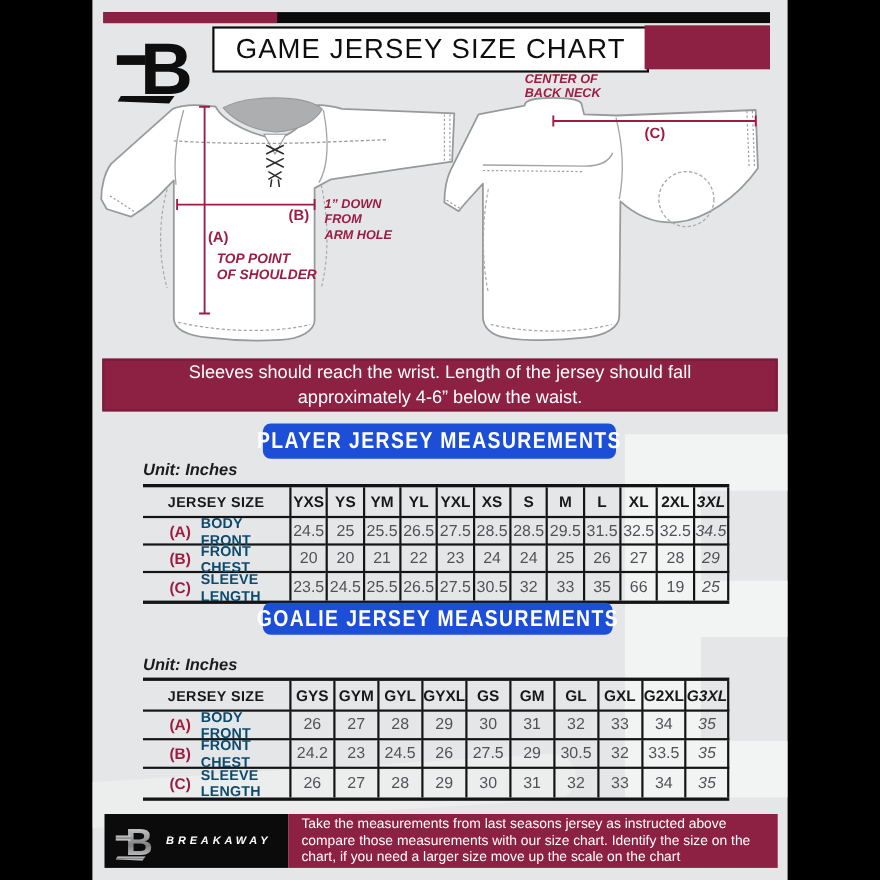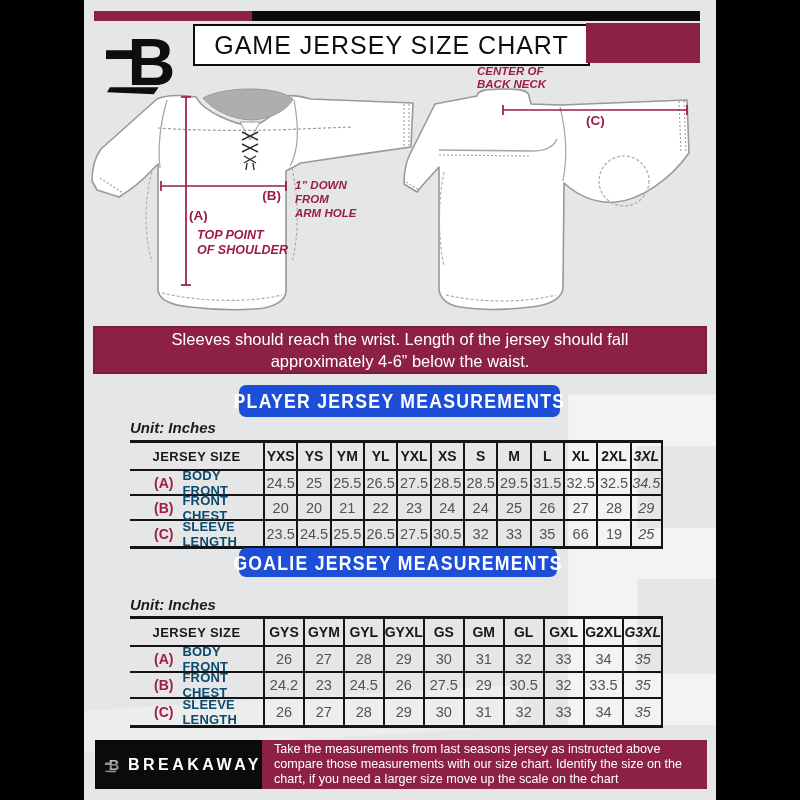--- a/index.html
+++ b/index.html
@@ -58,21 +58,21 @@
   .hdr{font-weight:700;font-size:14px;color:#18181a;}
   .hdr.lbl{font-weight:700;font-size:13px;letter-spacing:0.4px;}
   .val.num{font-size:14.5px;color:#515256;}
   .lbl.row{justify-content:flex-start;padding-left:24px;gap:9px;}
   .key{color:#9C1C42;font-weight:700;font-size:14px;}
   .nm{font-weight:700;font-size:13px;color:#0c4a6e;letter-spacing:0.2px;}
 
   
   .footer-black{position:absolute;left:11px;top:740px;width:167px;height:49px;background:#0B0B0C;
                 display:flex;align-items:center;gap:6px;padding-left:10px;box-sizing:border-box;}
-  .brand{color:#fff;font-weight:700;font-size:16px;letter-spacing:3.5px;}
+  .brand{color:#fff;font-weight:700;font-size:10px;letter-spacing:3.5px;font-style:italic;}
   .footer-maroon{position:absolute;left:178px;top:740px;width:445px;height:49px;background:#8D2144;
                  box-sizing:border-box;display:flex;align-items:flex-end;}
   .footer-maroon .note{color:#fff;font-size:12.6px;line-height:1.2;padding:2px 10px 2px 12px;}
 </style>
 </head>
 <body>
 
 <div class="page">
   <div class="content">
 

